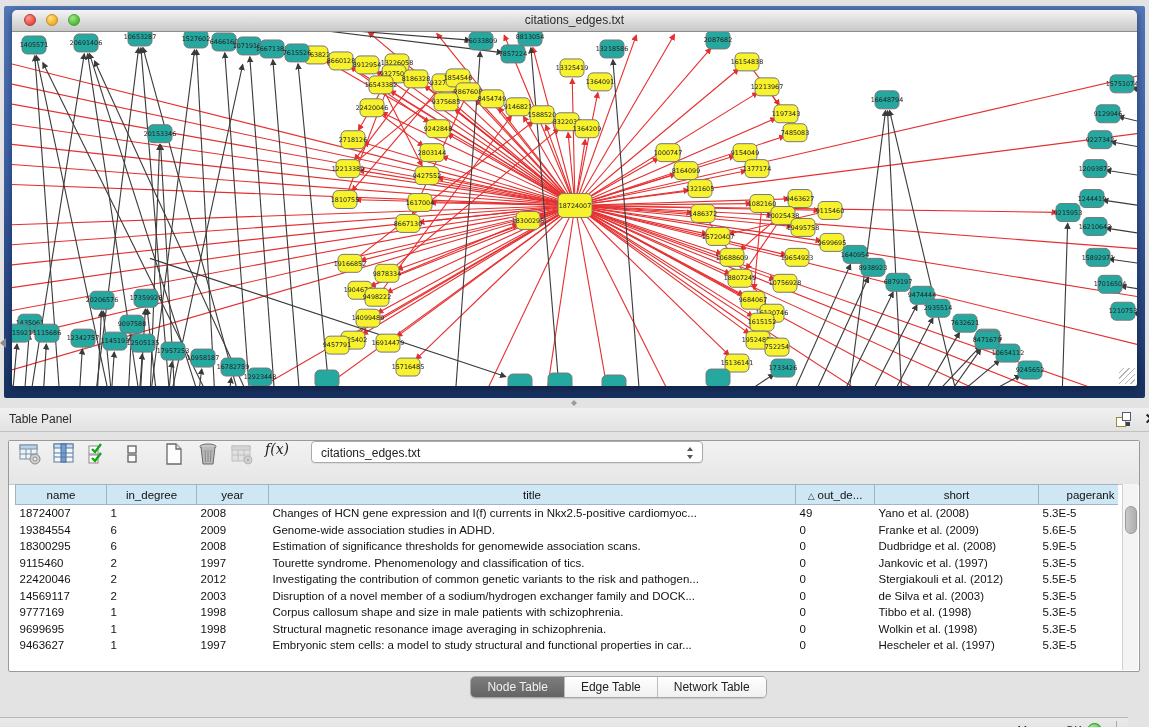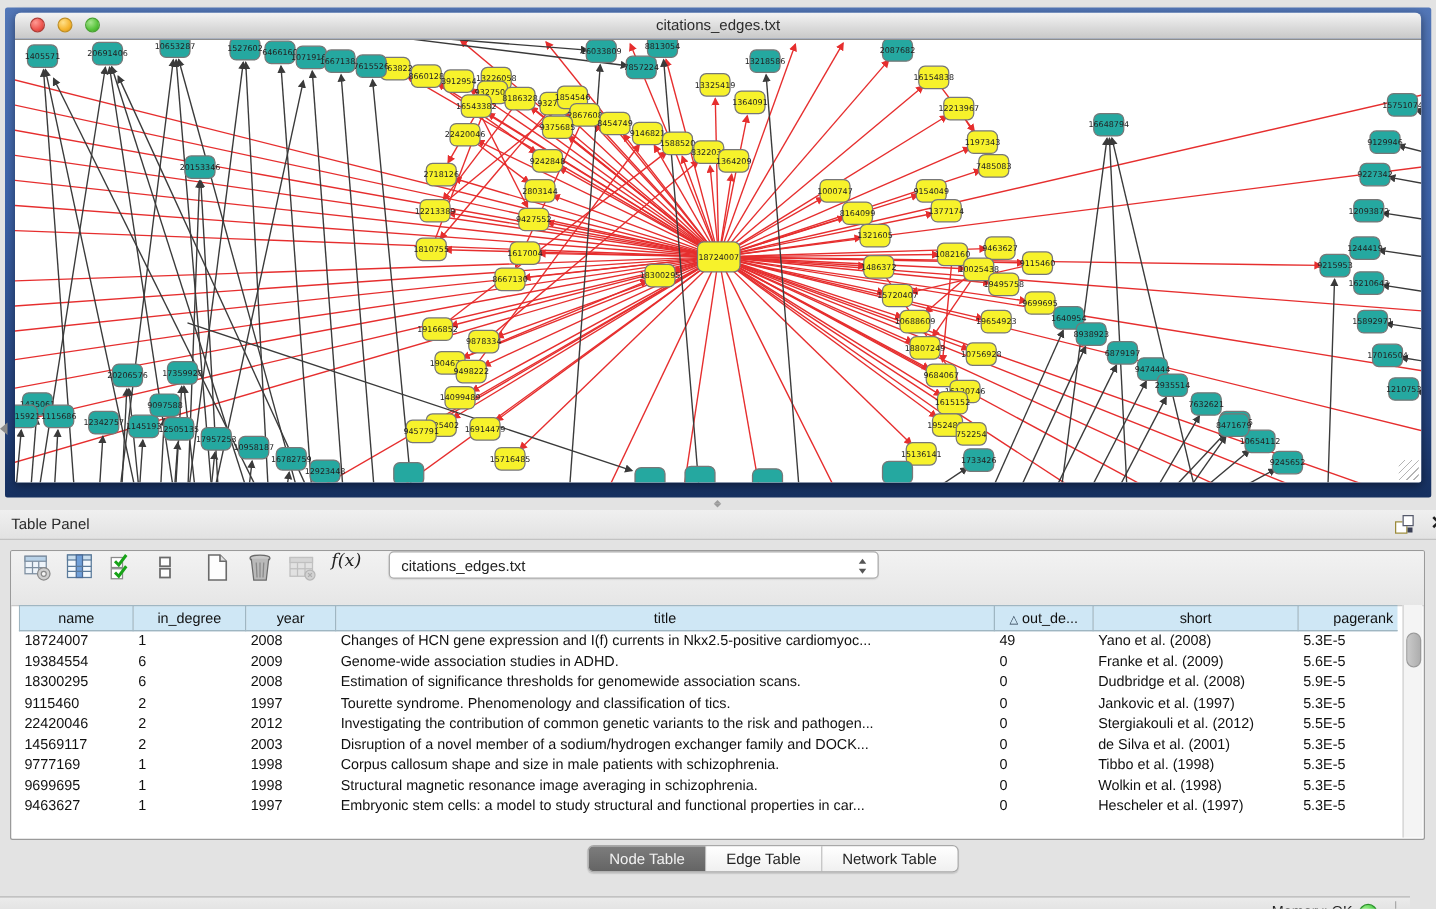--- a/index.html
+++ b/index.html
@@ -913,21 +913,21 @@
             <td>0</td>
             <td>Stergiakouli et al. (2012)</td>
             <td>5.5E-5</td>
           </tr>
           <tr>
             <td>14569117</td>
             <td>2</td>
             <td>2003</td>
             <td>Disruption of a novel member of a sodium/hydrogen exchanger family and DOCK...</td>
             <td>0</td>
-            <td>de Silva et al. (2001)</td>
+            <td>de Silva et al. (2003)</td>
             <td>5.3E-5</td>
           </tr>
           <tr>
             <td>9777169</td>
             <td>1</td>
             <td>1998</td>
             <td>Corpus callosum shape and size in male patients with schizophrenia.</td>
             <td>0</td>
             <td>Tibbo et al. (1998)</td>
             <td>5.3E-5</td>

